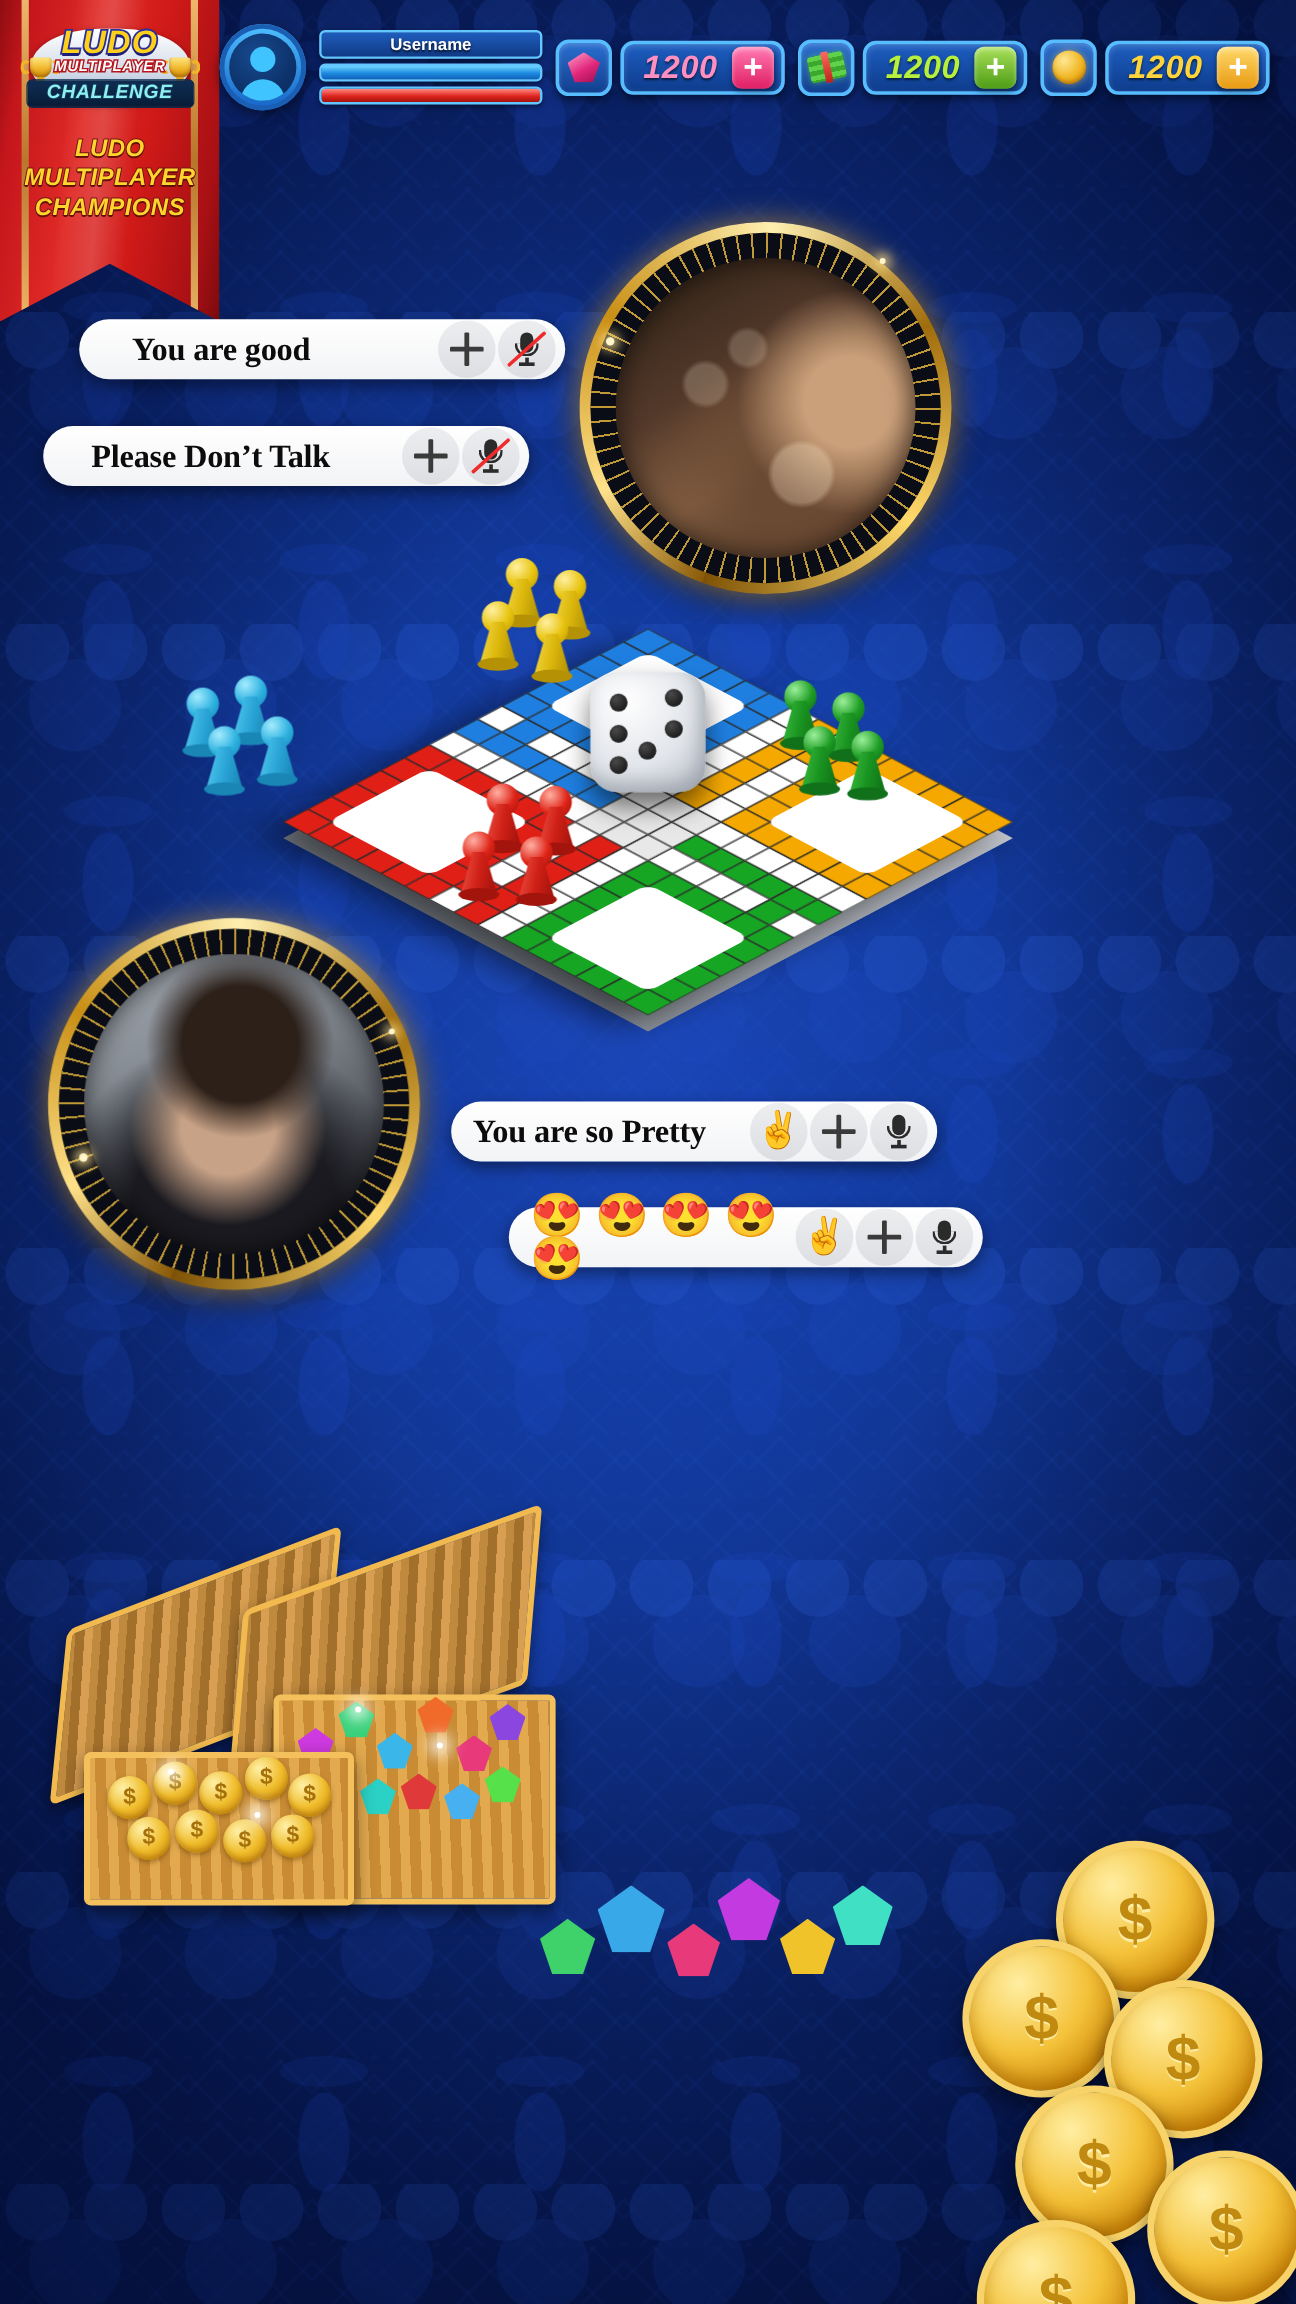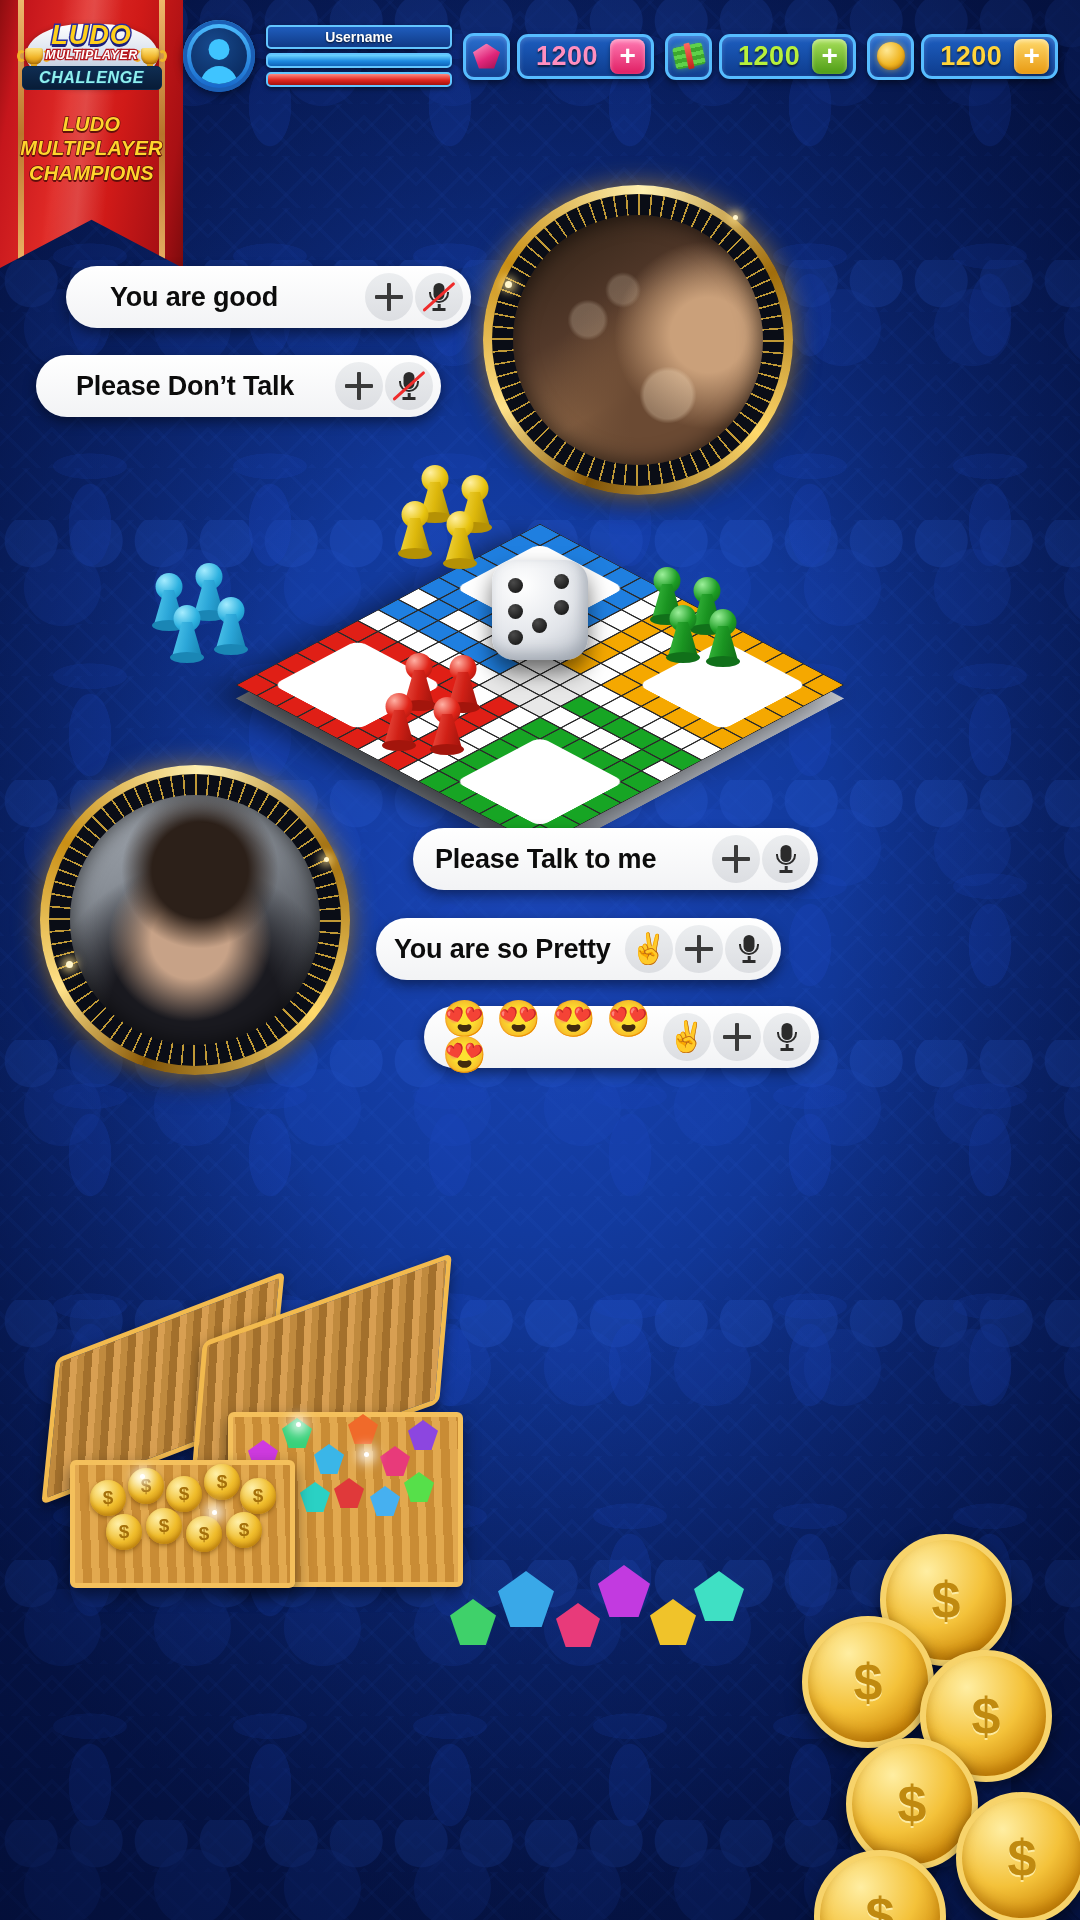--- a/index.html
+++ b/index.html
@@ -153,21 +153,21 @@
     display:flex;align-items:center;justify-content:center;
   }
   .cur-pill{
     height:45px;min-width:137px;padding:0 6px 0 16px;border-radius:11px;
     background:linear-gradient(180deg,#1d5ec0,#0e3c8d);
     border:3px solid #57bdff;
     box-shadow:0 3px 7px rgba(0,0,0,.5), inset 0 2px 5px rgba(255,255,255,.18);
     display:flex;align-items:center;justify-content:space-between;gap:12px;
   }
   .cur-val{font-size:27px;font-weight:bold;letter-spacing:.5px;
-    text-shadow:0 2px 2px rgba(0,0,0,.6);}
+    text-shadow:0 2px 2px rgba(0,0,0,.6);font-style:italic;}
   .plus-sq{
     width:35px;height:35px;border-radius:8px;
     display:flex;align-items:center;justify-content:center;
     box-shadow:inset 0 2px 4px rgba(255,255,255,.45), 0 2px 4px rgba(0,0,0,.4);
     color:#fff;font-size:28px;font-weight:bold;line-height:1;
   }
   .plus-sq::before{content:"";position:absolute;}
   .pl-pink{background:linear-gradient(180deg,#ff7ab3,#e01e63);}
   .pl-green{background:linear-gradient(180deg,#a8e05a,#4e9c15);}
   .pl-gold{background:linear-gradient(180deg,#ffd96b,#e89a12);}
@@ -261,24 +261,24 @@
   .p-m{background:
       radial-gradient(circle at 52% 30%, #2c2019 0 22%, transparent 36%),
       radial-gradient(circle at 48% 58%, #c7a287 0 20%, transparent 42%),
       radial-gradient(circle at 50% 88%, #1a1a20 0 34%, transparent 60%),
       linear-gradient(160deg,#a8aeb6 0%,#8a9098 30%,#5d6168 62%,#2a2d33 100%);}
   .portrait .spark{position:absolute;width:7px;height:7px;border-radius:50%;
     background:#fff6cc;box-shadow:0 0 10px 4px rgba(255,225,140,.85);}
 
   
   .bubble{
-    position:absolute;height:62px;border-radius:31px;
+    position:absolute;height:50px;border-radius:31px;
     background:linear-gradient(180deg,#ffffff,#f2f3f5);
     box-shadow:0 5px 13px rgba(0,0,0,.45);
-    display:flex;align-items:center;
+    display:flex;align-items:center;font-family:Liberation Serif, serif;
   }
   .bubble .txt{
     font-size:27px;font-weight:bold;color:#0c0c0c;white-space:nowrap;
     letter-spacing:-.2px;
   }
   .bubble .sp{flex:1;}
   .ibtn{
     width:48px;height:48px;border-radius:50%;
     background:linear-gradient(180deg,#eceef0,#dcdee2);
     display:flex;align-items:center;justify-content:center;flex:none;
@@ -817,33 +817,20 @@
   </div>
 
   <div class="portrait" style="left:40px;top:765px;">
     <div class="ring"></div>
     <div class="mesh"></div>
     <div class="photo p-m"></div>
     <div class="spark" style="left:26px;top:196px;"></div>
     <div class="spark" style="left:284px;top:92px;width:5px;height:5px;"></div>
   </div>
 
-  <div class="bubble" style="left:413px;top:828px;width:405px;padding:0 8px 0 22px;">
-    <span class="txt">Please Talk to me</span>
-    <span class="sp"></span>
-    <span class="ibtn plus"></span>
-    <span class="ibtn" style="margin-left:2px;">
-      <span class="mic">
-          <span class="cap"></span>
-          <span class="arc"></span>
-          <span class="stem"></span>
-          <span class="foot"></span>
-        </span>
-    </span>
-  </div>
 
   <div class="bubble" style="left:376px;top:918px;width:405px;padding:0 8px 0 18px;">
     <span class="txt">You are so Pretty</span>
     <span class="sp"></span>
     <span class="ibtn">
       <span class="vsign">✌️</span>
     </span>
     <span class="ibtn plus" style="margin-left:2px;"></span>
     <span class="ibtn" style="margin-left:2px;">
       <span class="mic">

